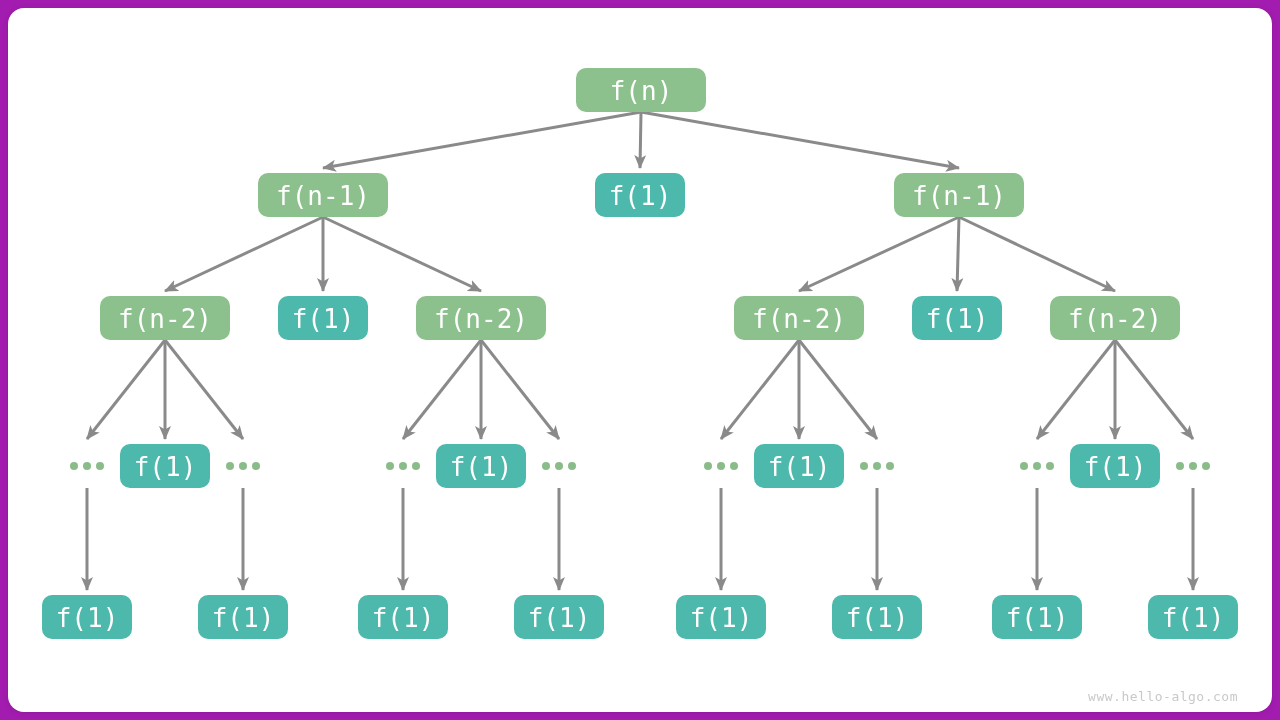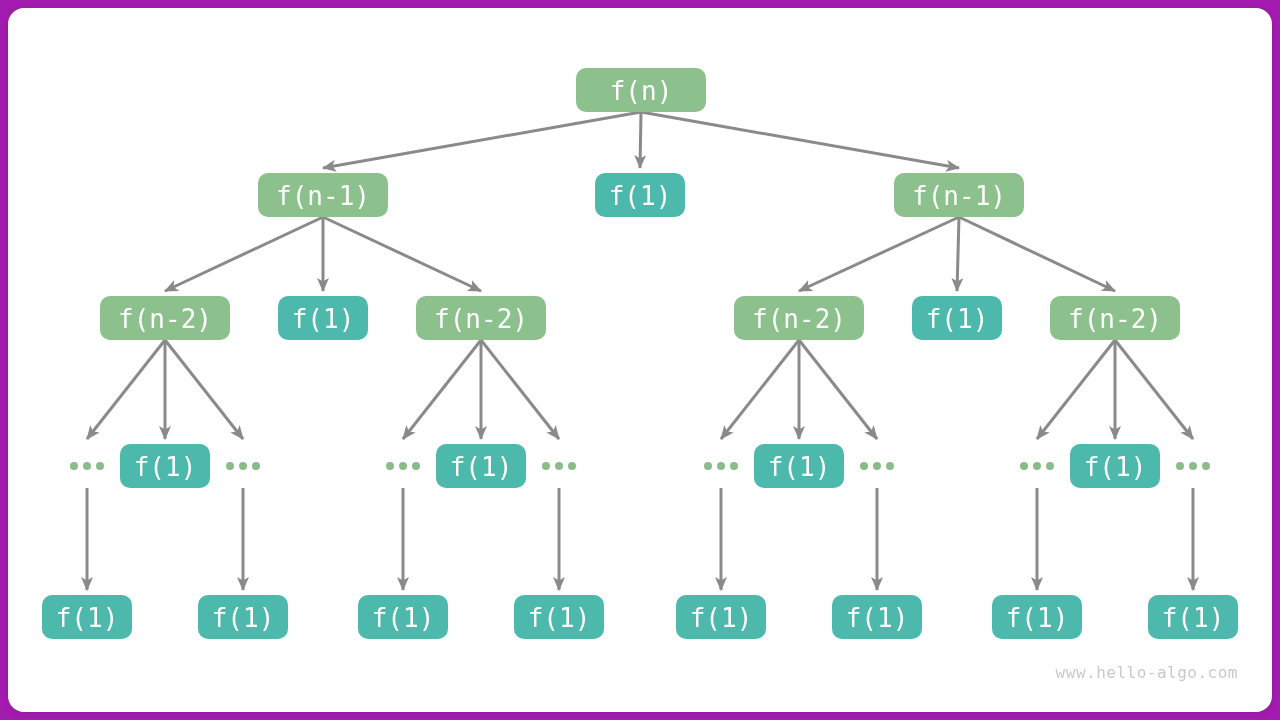--- a/index.html
+++ b/index.html
@@ -29,22 +29,22 @@
     width: 1280px;
     height: 720px;
   }
   .node-text {
     font-family: "DejaVu Sans Mono", "Liberation Mono", monospace;
     font-size: 26px;
   }
   .watermark {
     position: absolute;
     right: 42px;
-    bottom: 38px;
-    font-size: 16px;
+    bottom: 16px;
+    font-size: 13px;
     color: #c9c9c9;
     letter-spacing: 0.5px;
     font-family: "DejaVu Sans Mono", "Liberation Mono", monospace;
     text-align: right;
   }
 </style>
 </head>
 <body>
 
 <div class="page">

